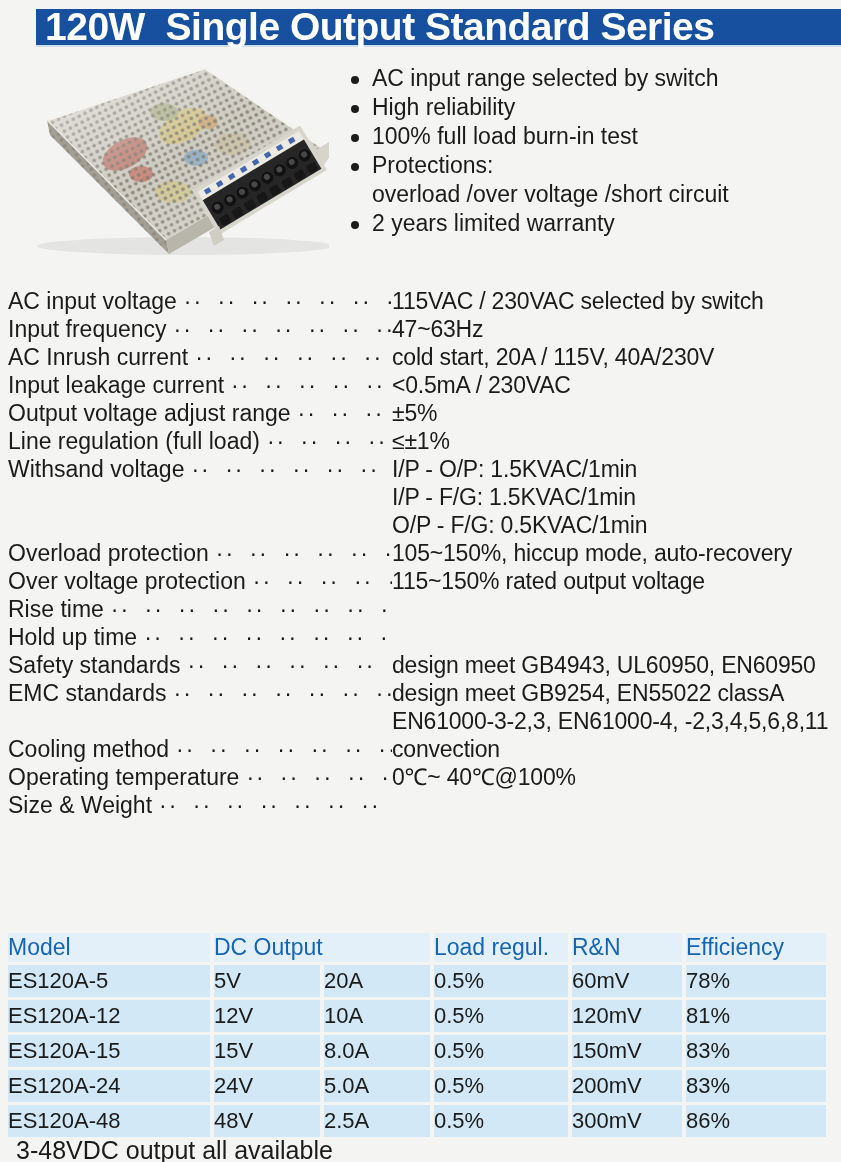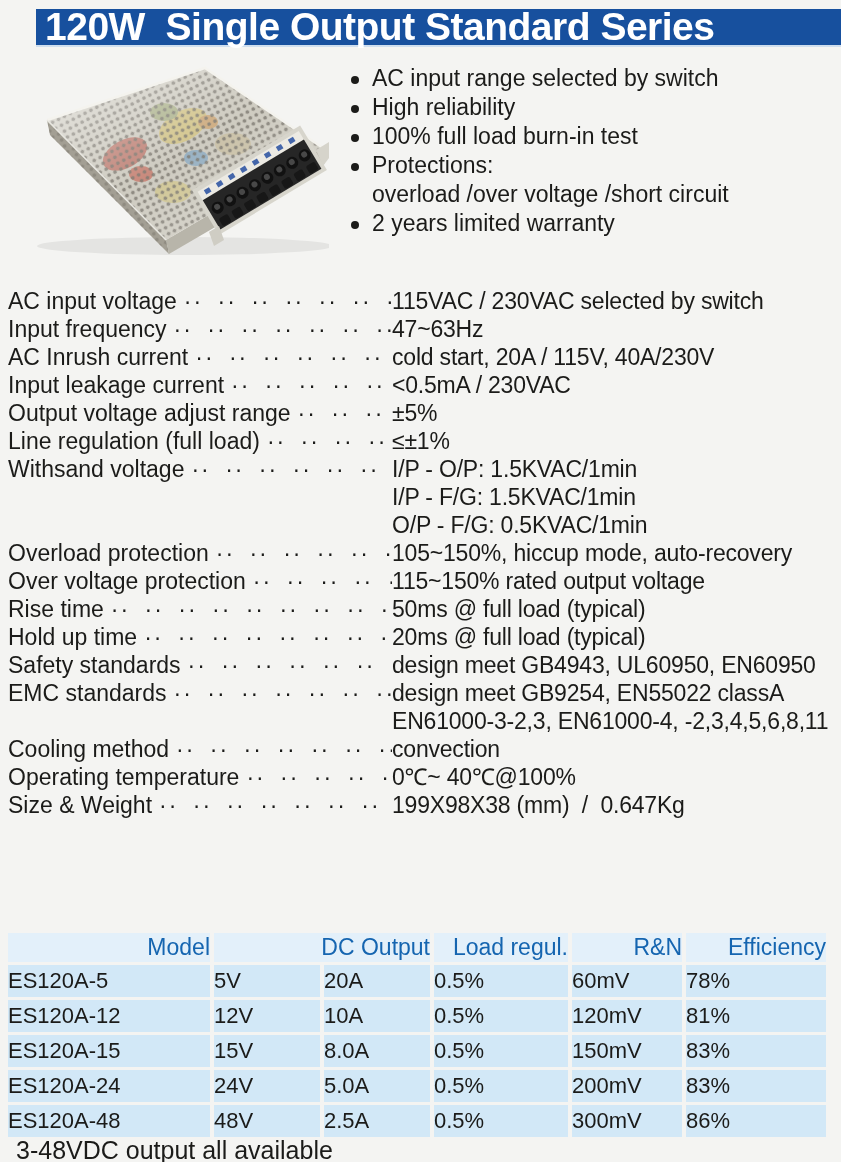--- a/index.html
+++ b/index.html
@@ -32,21 +32,21 @@
   .spec-row{display:flex;height:28px;line-height:28px;font-size:23px;}
   .spec-left{flex:0 0 384px;display:flex;overflow:hidden;text-align:right;}
   .spec-label{flex:0 0 auto;white-space:pre;}
   .spec-leader{flex:1 1 auto;overflow:hidden;white-space:nowrap;padding-left:7px;
                letter-spacing:2px;word-spacing:6px;color:var(--text);}
   .spec-value{flex:1 1 auto;white-space:pre;overflow:hidden;letter-spacing:-0.2px;}
 
   
   .spec-table{position:absolute;left:4px;top:930px;width:826px;border-collapse:separate;border-spacing:4px 3px;table-layout:fixed;}
   .spec-table th{background:var(--table-header-bg);color:var(--table-header-text);
-                 font-weight:400;font-size:23px;height:29px;text-align:right;padding:0;}
+                 font-weight:400;font-size:23px;height:29px;text-align:left;padding:0;}
   .spec-table td{background:var(--table-row-bg);font-size:22px;height:32px;text-align:left;padding:0;}
 
   .footnote{position:absolute;left:16px;top:1136px;font-size:25px;}
 </style>
 </head>
 <body>
 
 <div class="page">
 
   <header class="banner">
@@ -220,28 +220,26 @@
           <span class="spec-label">Over voltage protection</span>
           <span class="spec-leader">·· ·· ·· ·· ·· ·· ·· ·· ·· ·· ·· ·· ·· ·· ·· ·· ·· ·· ·· ·· ·· ·· ·· ·· ·· ·· ·· ·· ·· ·· ·· ·· ·· ·· ·· ·· ·· ·· ·· ·· </span>
         </div>
         <span class="spec-value">115~150% rated output voltage</span>
       </div>
       <div class="spec-row">
         <div class="spec-left">
           <span class="spec-label">Rise time</span>
           <span class="spec-leader">·· ·· ·· ·· ·· ·· ·· ·· ·· ·· ·· ·· ·· ·· ·· ·· ·· ·· ·· ·· ·· ·· ·· ·· ·· ·· ·· ·· ·· ·· ·· ·· ·· ·· ·· ·· ·· ·· ·· ·· </span>
         </div>
-        <span class="spec-value">50ms @ full load (typical)</span>
       </div>
       <div class="spec-row">
         <div class="spec-left">
           <span class="spec-label">Hold up time</span>
           <span class="spec-leader">·· ·· ·· ·· ·· ·· ·· ·· ·· ·· ·· ·· ·· ·· ·· ·· ·· ·· ·· ·· ·· ·· ·· ·· ·· ·· ·· ·· ·· ·· ·· ·· ·· ·· ·· ·· ·· ·· ·· ·· </span>
         </div>
-        <span class="spec-value">20ms @ full load (typical)</span>
       </div>
       <div class="spec-row">
         <div class="spec-left">
           <span class="spec-label">Safety standards</span>
           <span class="spec-leader">·· ·· ·· ·· ·· ·· ·· ·· ·· ·· ·· ·· ·· ·· ·· ·· ·· ·· ·· ·· ·· ·· ·· ·· ·· ·· ·· ·· ·· ·· ·· ·· ·· ·· ·· ·· ·· ·· ·· ·· </span>
         </div>
         <span class="spec-value">design meet GB4943, UL60950, EN60950</span>
       </div>
       <div class="spec-row">
         <div class="spec-left">
@@ -269,21 +267,20 @@
           <span class="spec-label">Operating temperature</span>
           <span class="spec-leader">·· ·· ·· ·· ·· ·· ·· ·· ·· ·· ·· ·· ·· ·· ·· ·· ·· ·· ·· ·· ·· ·· ·· ·· ·· ·· ·· ·· ·· ·· ·· ·· ·· ·· ·· ·· ·· ·· ·· ·· </span>
         </div>
         <span class="spec-value">0℃~ 40℃@100%</span>
       </div>
       <div class="spec-row">
         <div class="spec-left">
           <span class="spec-label">Size &amp; Weight</span>
           <span class="spec-leader">·· ·· ·· ·· ·· ·· ·· ·· ·· ·· ·· ·· ·· ·· ·· ·· ·· ·· ·· ·· ·· ·· ·· ·· ·· ·· ·· ·· ·· ·· ·· ·· ·· ·· ·· ·· ·· ·· ·· ·· </span>
         </div>
-        <span class="spec-value">199X98X38 (mm)  /  0.647Kg</span>
       </div>
     </section>
 
   <table class="spec-table">
     <colgroup>
       <col style="width:202px">
         <col style="width:106px">
         <col style="width:106px">
       <col style="width:134px">
         <col style="width:110px">

